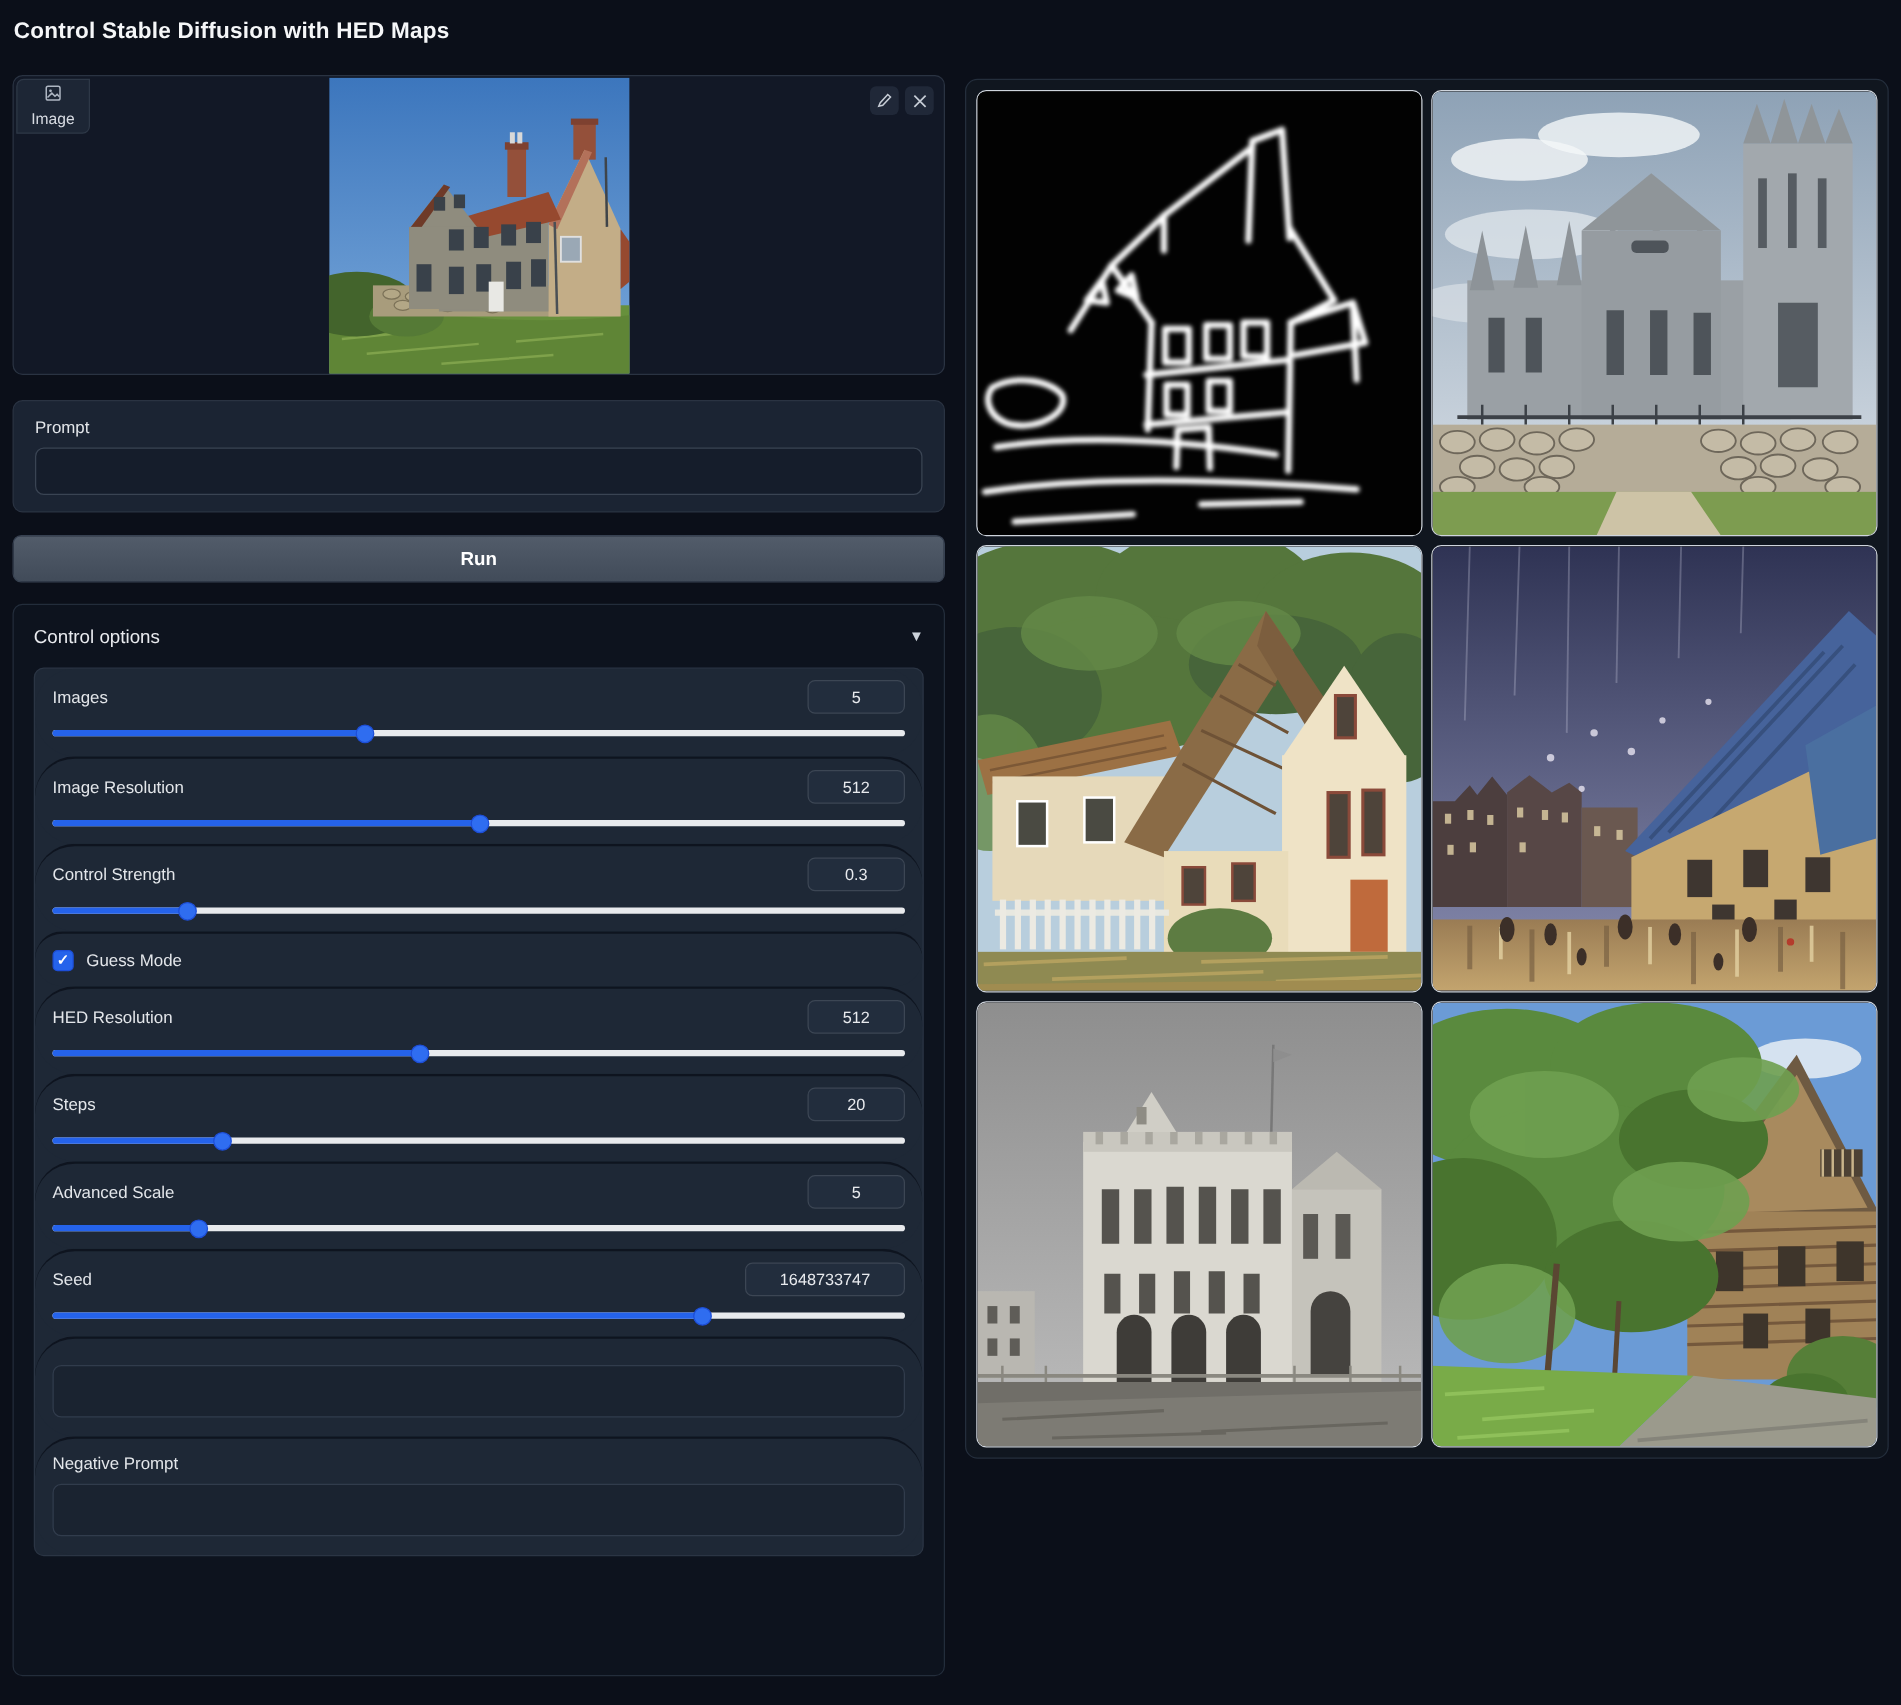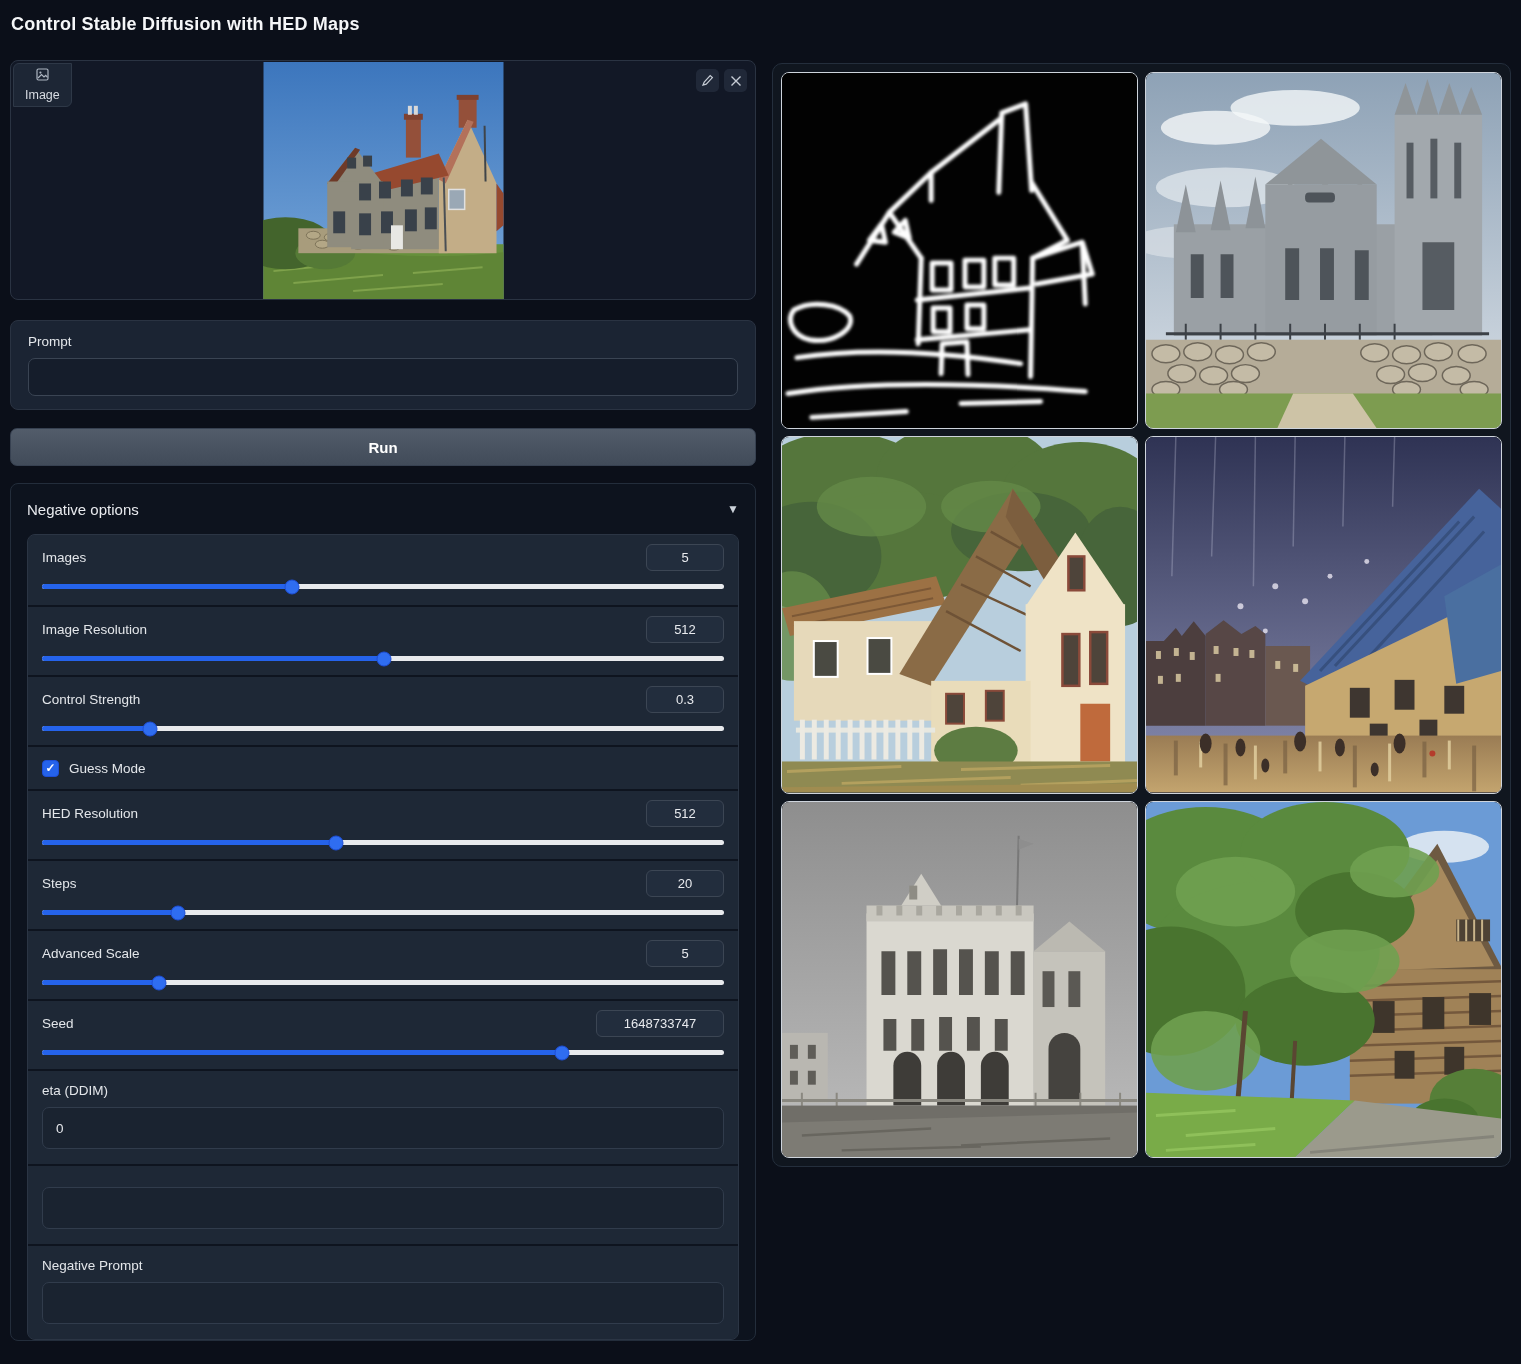--- a/index.html
+++ b/index.html
@@ -31,21 +31,21 @@
   .run-btn { top:428px; height:38px; background:linear-gradient(#525c6a,#414b59); border:1px solid #374151;
     display:flex; align-items:center; justify-content:center; font-size:15px; font-weight:bold; color:#ffffff;
     cursor:pointer; border-radius:7px; }
 
   .advanced { top:483px; height:858px; background:#0d131e; border:1px solid #232d3b; padding:0 16px; }
   .adv-header { height:50px; display:flex; align-items:center; justify-content:space-between; cursor:pointer; }
   .adv-title { font-size:15px; color:#e8eaee; }
   .adv-caret { font-size:12px; color:#cbd2da; }
 
   .form { border:1px solid #2b3544; border-radius:8px; overflow:hidden; background:#1e2836; }
-  .row { background:#1e2836; border-top:2px solid #0e141f; }
+  .row { background:#1e2836; border-top:2px solid #0e141f;border-radius:32px; }
   .row:first-child { border-top:none; }
   .slider-row { height:70px; padding:9px 14px 0 14px; }
   .row-top { display:flex; align-items:center; justify-content:space-between; }
   .num-box { min-width:78px; height:27px; border:1px solid #3c4654; border-radius:6px; background:#222d3d;
     color:#e8eaee; font-size:13px; display:flex; align-items:center; justify-content:center; padding:0 10px; }
   .num-box.wide { min-width:128px; }
   .track { position:relative; margin-top:13px; height:5px; border-radius:3px; background:#e8eaed; cursor:pointer; }
   .fill { position:absolute; left:0; top:0; height:5px; border-radius:3px; background:#2563eb; }
   .thumb { position:absolute; top:50%; width:15px; height:15px; border-radius:50%;
     background:#2f6df0; border:1px solid #1d4ed8; transform:translate(-50%,-50%); cursor:grab; }
@@ -163,21 +163,21 @@
 
   <div class="block prompt-block">
     <div class="field-label">Prompt</div>
     <div class="textbox"></div>
   </div>
 
   <div class="block run-btn">Run</div>
 
   <div class="block advanced">
     <div class="adv-header">
-      <span class="adv-title">Negative options</span>
+      <span class="adv-title">Control options</span>
       <span class="adv-caret">▼</span>
     </div>
     <div class="form">
 
       <div class="row slider-row">
         <div class="row-top">
           <span class="field-label">Images</span>
           <div class="num-box">5</div>
         </div>
         <div class="track">
@@ -250,24 +250,20 @@
         <div class="row-top">
           <span class="field-label">Seed</span>
           <div class="num-box wide">1648733747</div>
         </div>
         <div class="track">
           <div class="fill" style="width: 76.3%;"></div>
           <div class="thumb" style="left: 76.3%;"></div>
         </div>
       </div>
 
-      <div class="row input-row">
-        <div class="field-label">eta (DDIM)</div>
-        <div class="text-input">0</div>
-      </div>
 
       <div class="row input-row">
         <div class="text-input"></div>
       </div>
 
       <div class="row input-row">
         <div class="field-label">Negative Prompt</div>
         <div class="text-input"></div>
       </div>
 

